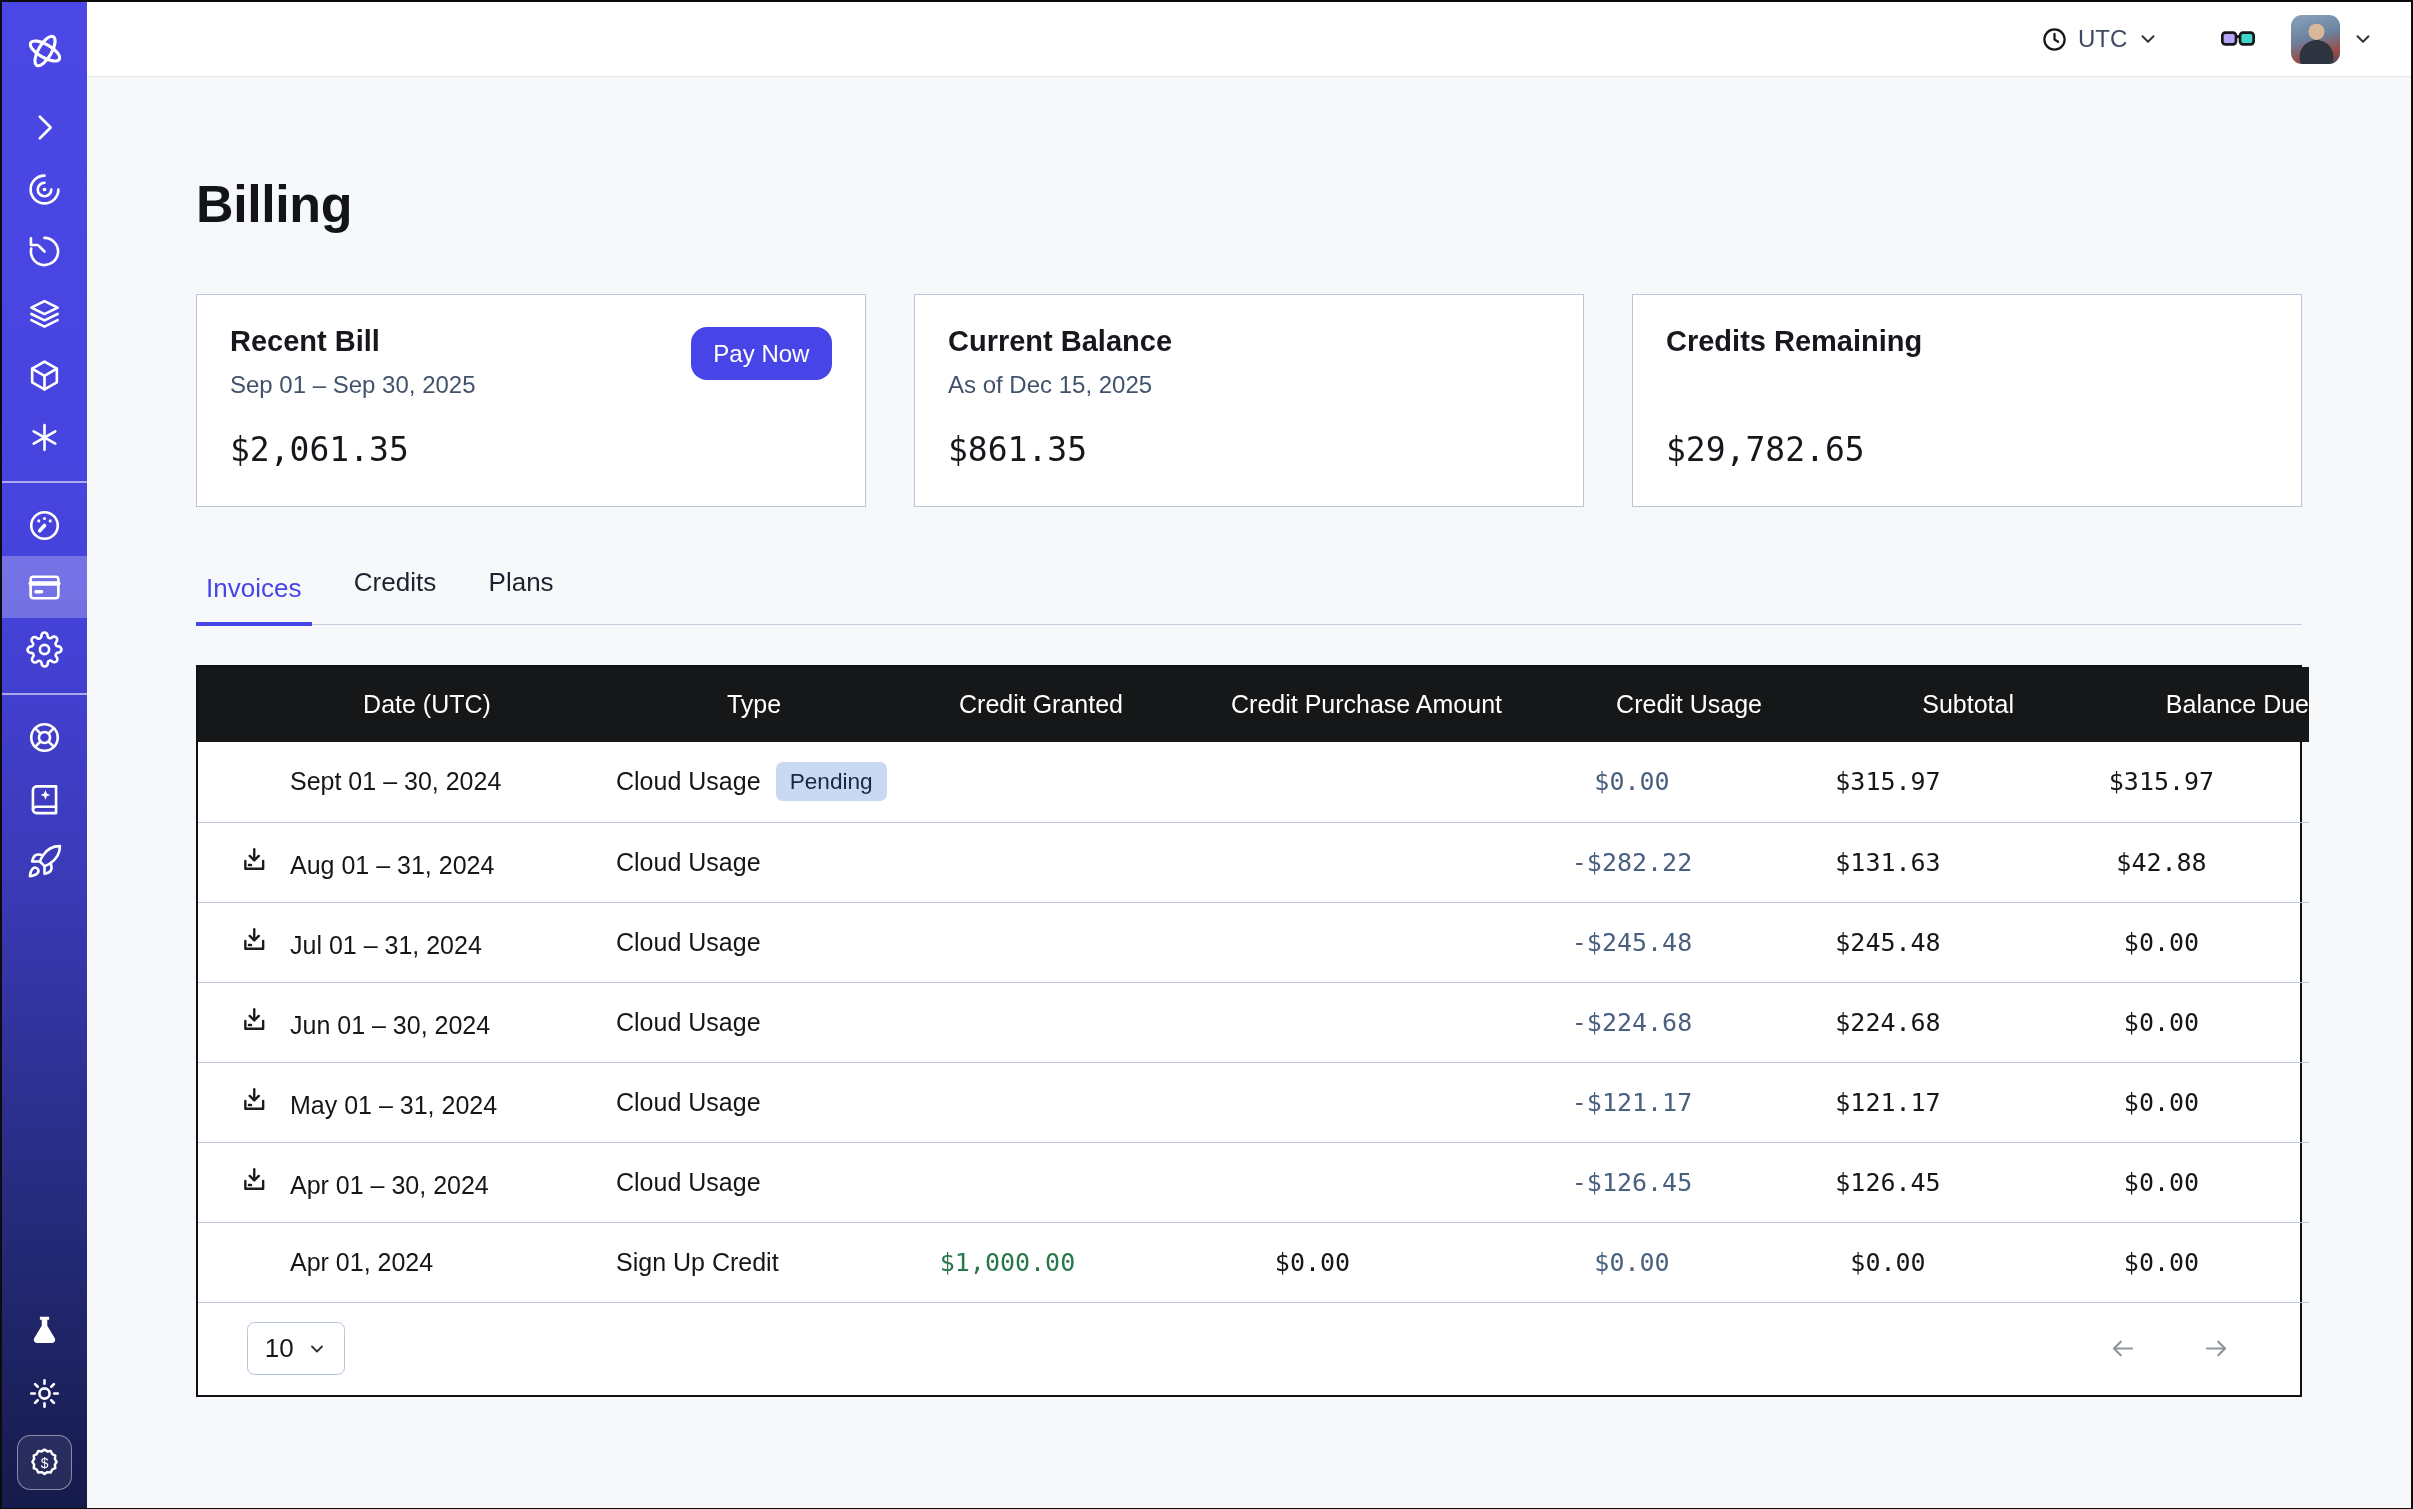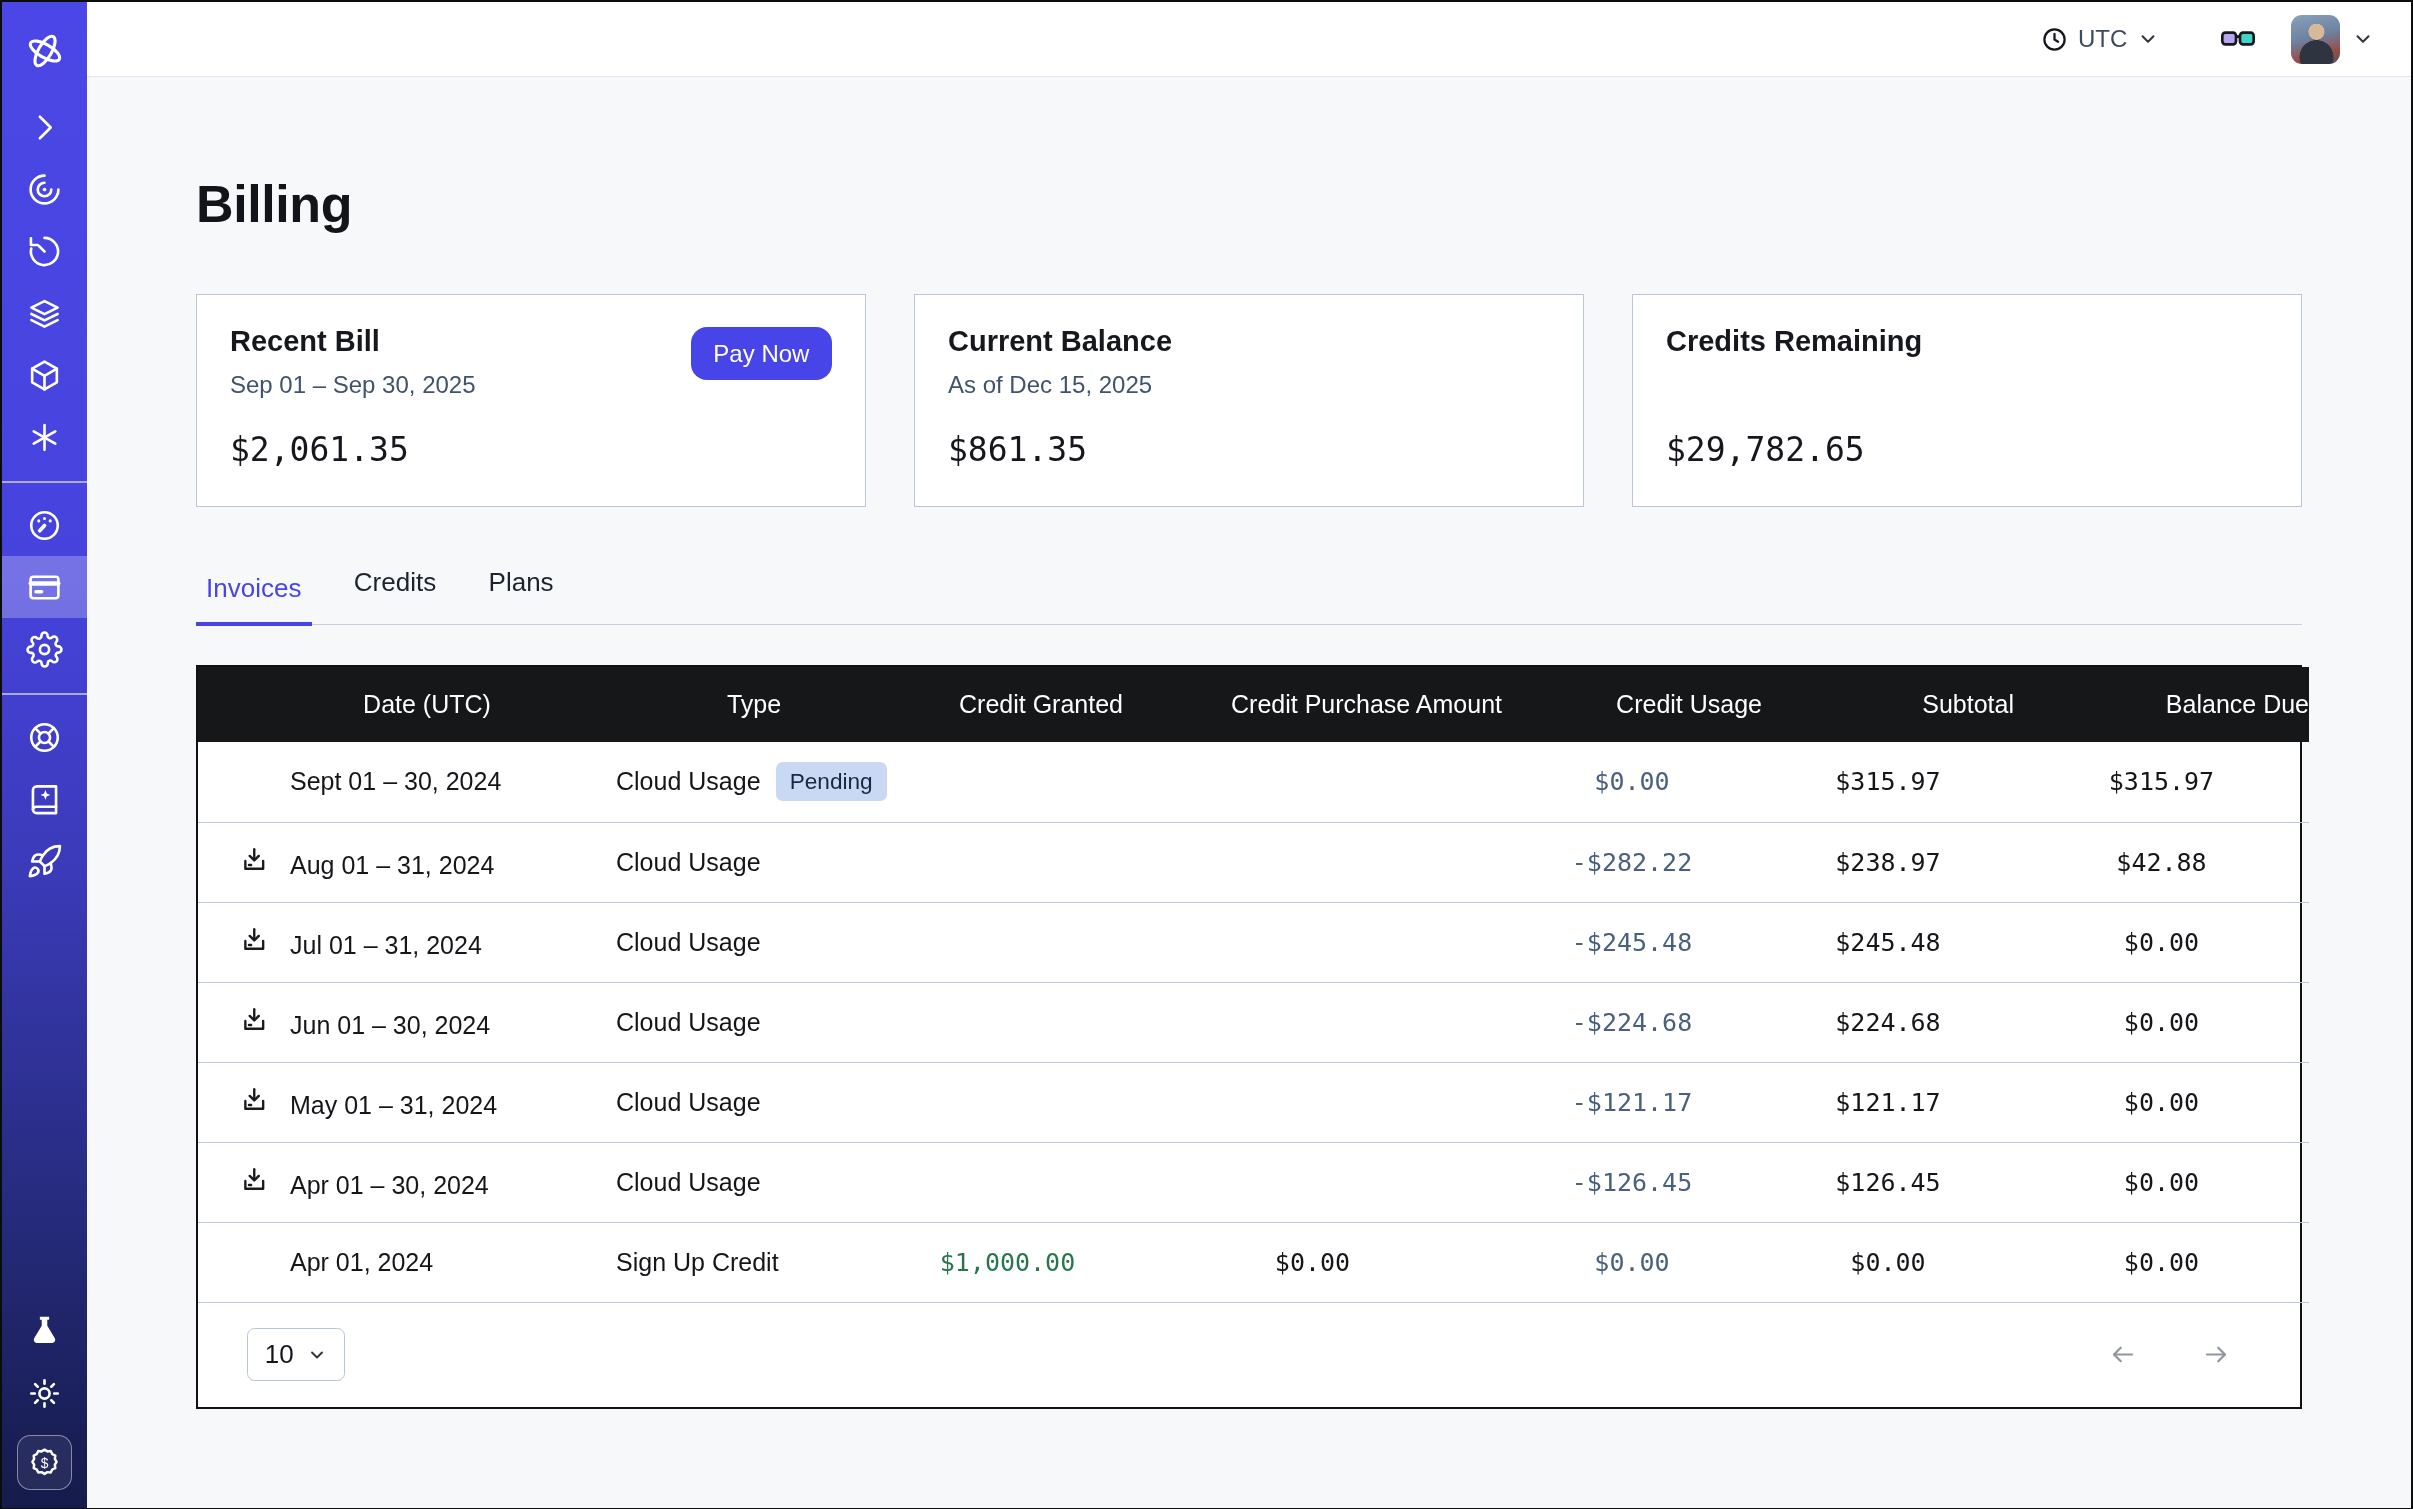--- a/index.html
+++ b/index.html
@@ -77,21 +77,21 @@
   td.num{ text-align:center; }
   .mono{ font-family:"DejaVu Sans Mono",monospace; }
   td.slate{ color:#49617f; }
   td.green{ color:#27774b; }
   td.dark{ color:#14161a; }
   .badge{
     display:inline-block; background:#c9d9f3; color:#182743; font-size:22.6px; font-weight:500;
     border-radius:6.7px; padding:6.7px 14.2px; margin-left:15px; vertical-align:1.7px;
   }
   
-  .tfoot{ height:104px; display:flex; align-items:center; justify-content:space-between; padding:0 65px 0 49px; background:#fff;}
+  .tfoot{ height:92px; display:flex; align-items:center; justify-content:space-between; padding:0 65px 0 49px; background:#fff;}
   .page-size{
     display:flex; align-items:center; gap:13.4px; border:1.7px solid #b7c5db; border-radius:7.5px; background:#fff;
     padding:10px 16.7px; font-size:26px; color:#15171c; cursor:pointer; font-family:"Liberation Sans",sans-serif;
   }
   .pager{ display:flex; gap:55px; }
   .pager button{ background:none; border:none; cursor:pointer; display:flex; }
 </style>
 </head>
 <body>
 
@@ -336,21 +336,21 @@
                       <path d="M12 3.5v9"></path>
                       <path d="M8.2 9.2l3.8 3.8 3.8-3.8"></path>
                       <path d="M4.5 13.5v6.5h15v-6.5"></path>
                       <path d="M7.5 16.8h1.8"></path>
                     </svg>
                   </span><span>Aug 01 – 31, 2024</span></td>
                 <td class="c-type"><span>Cloud Usage</span></td>
                 <td class="num mono green"></td>
                 <td class="num mono dark"></td>
                 <td class="num mono slate">-$282.22</td>
-                <td class="num mono dark">$238.97</td>
+                <td class="num mono dark">$131.63</td>
                 <td class="num mono dark">$42.88</td>
               </tr>
               <tr>
                 <td class="c-date"><span class="dl-slot">
                     <svg viewBox="0 0 24 24" fill="none" stroke="#191b1f" stroke-width="2" stroke-linecap="round" stroke-linejoin="round">
                       <path d="M12 3.5v9"></path>
                       <path d="M8.2 9.2l3.8 3.8 3.8-3.8"></path>
                       <path d="M4.5 13.5v6.5h15v-6.5"></path>
                       <path d="M7.5 16.8h1.8"></path>
                     </svg>

